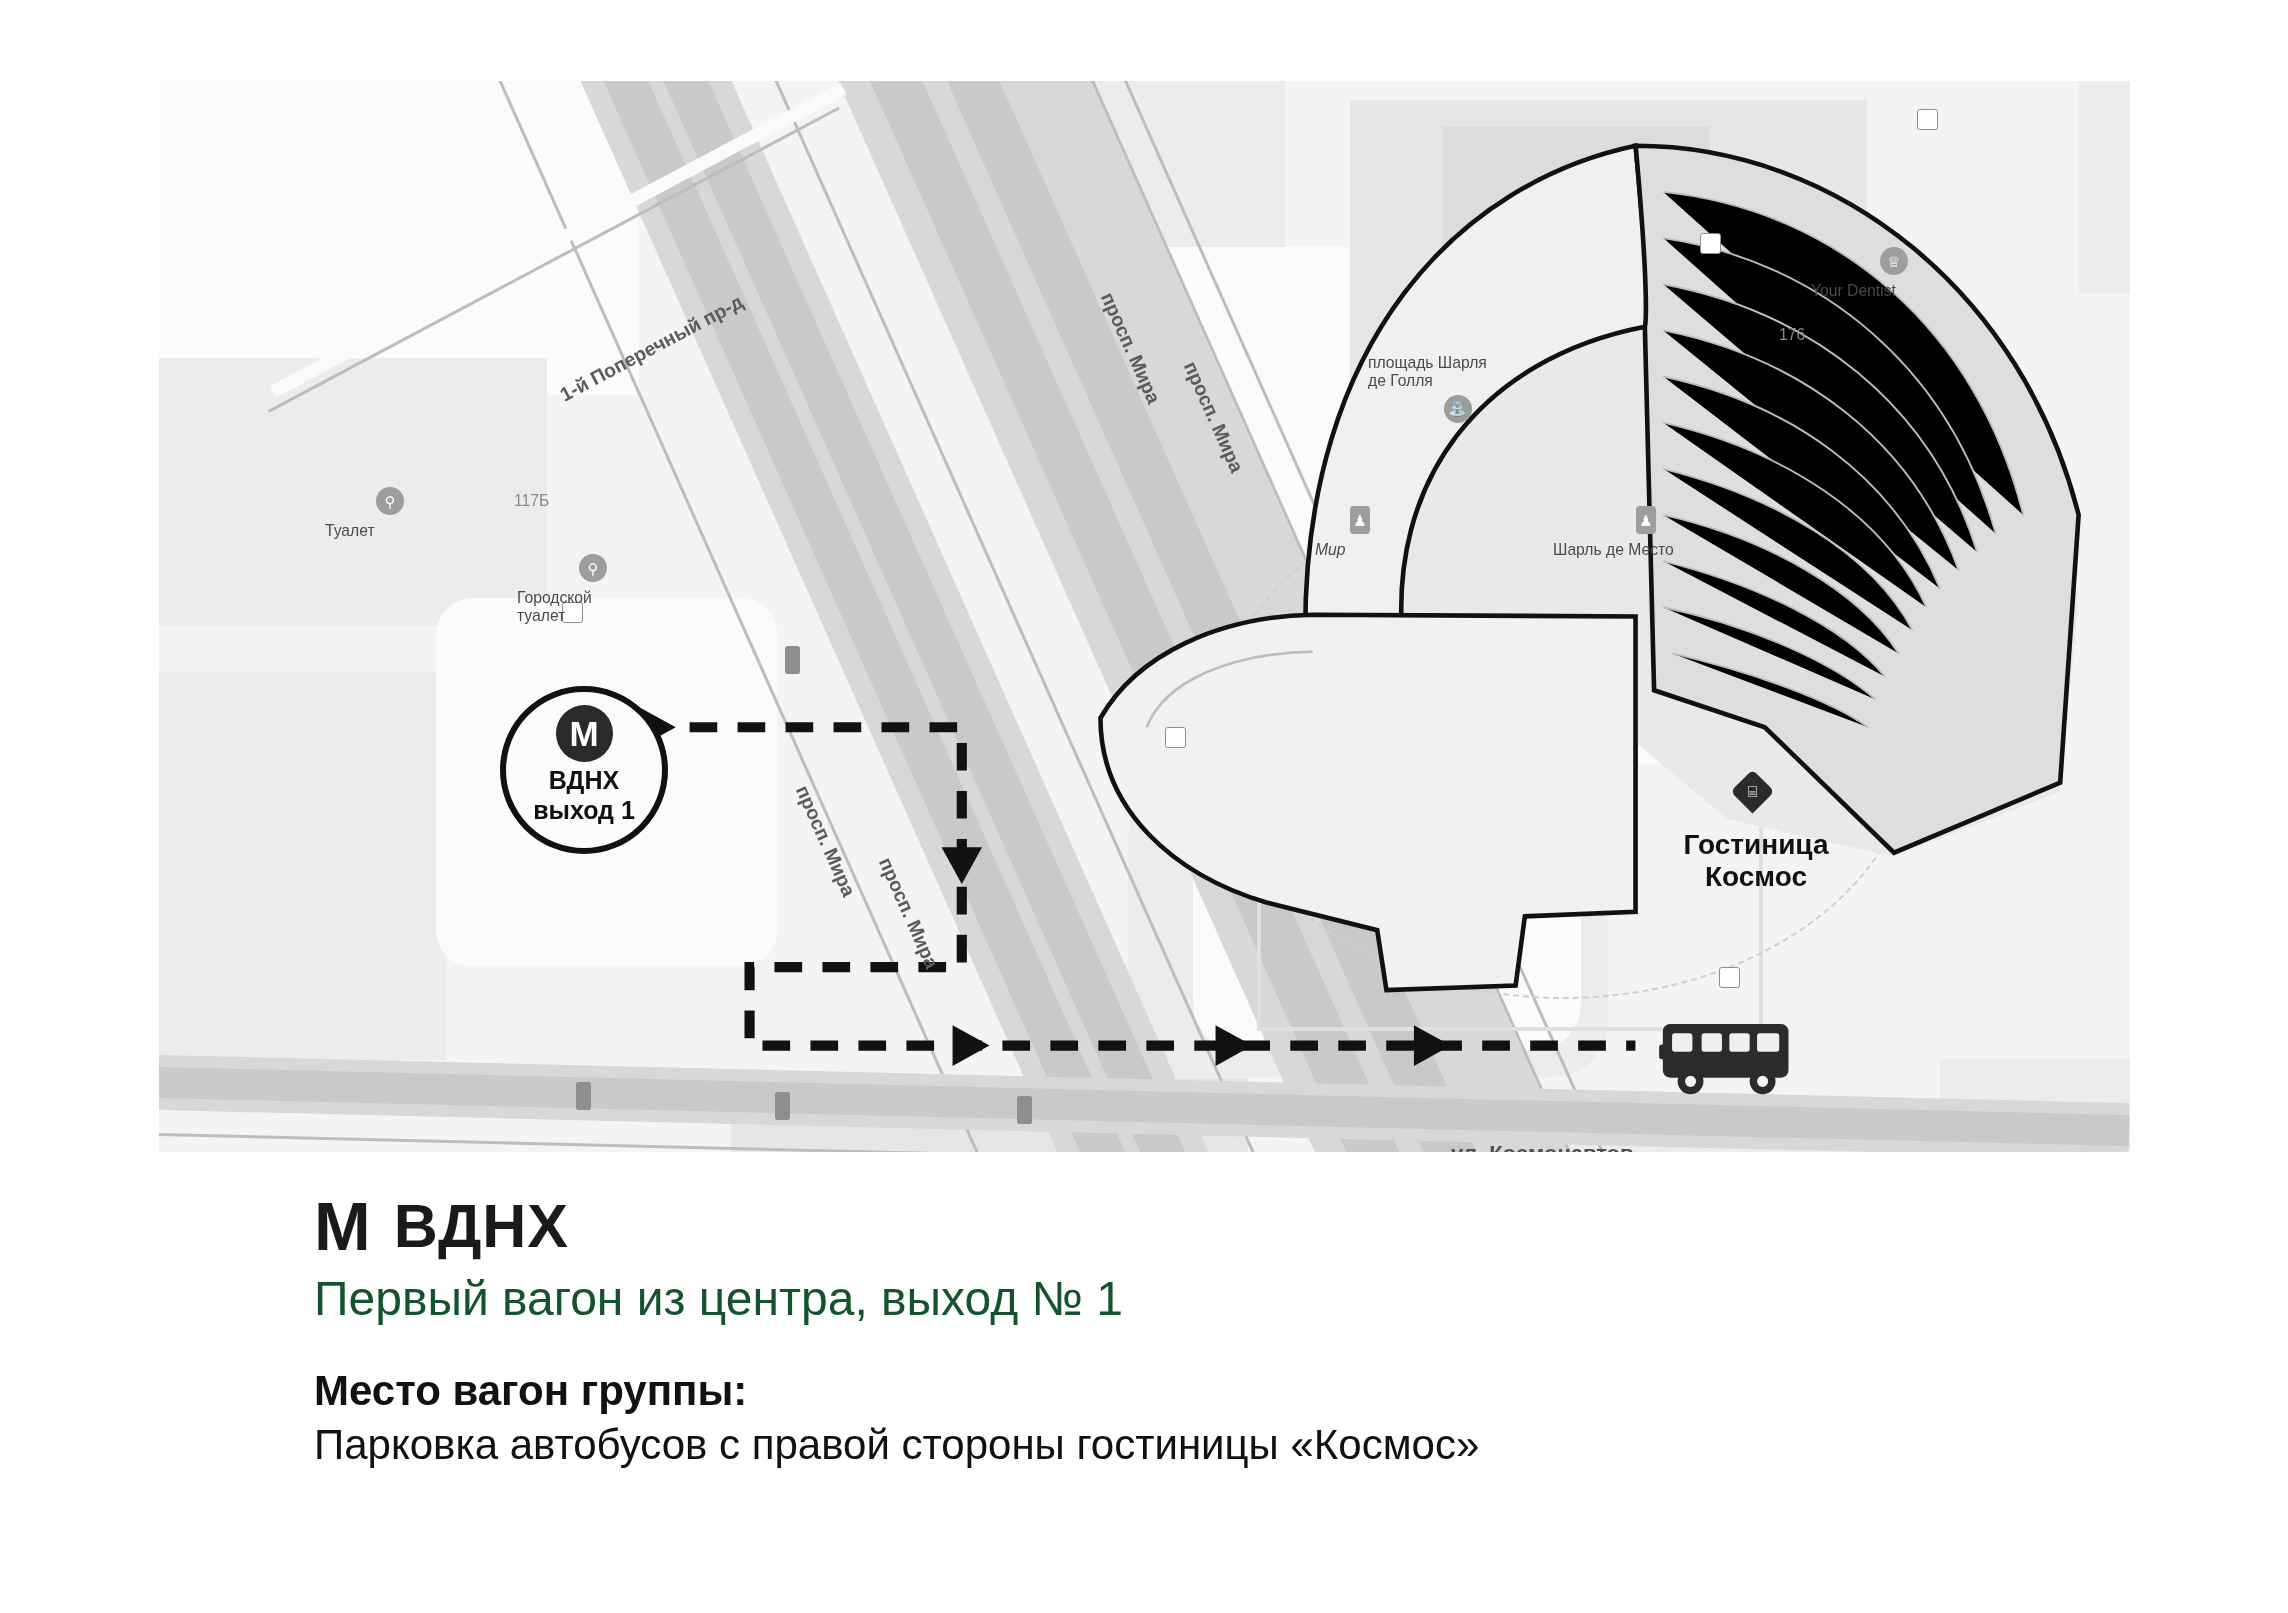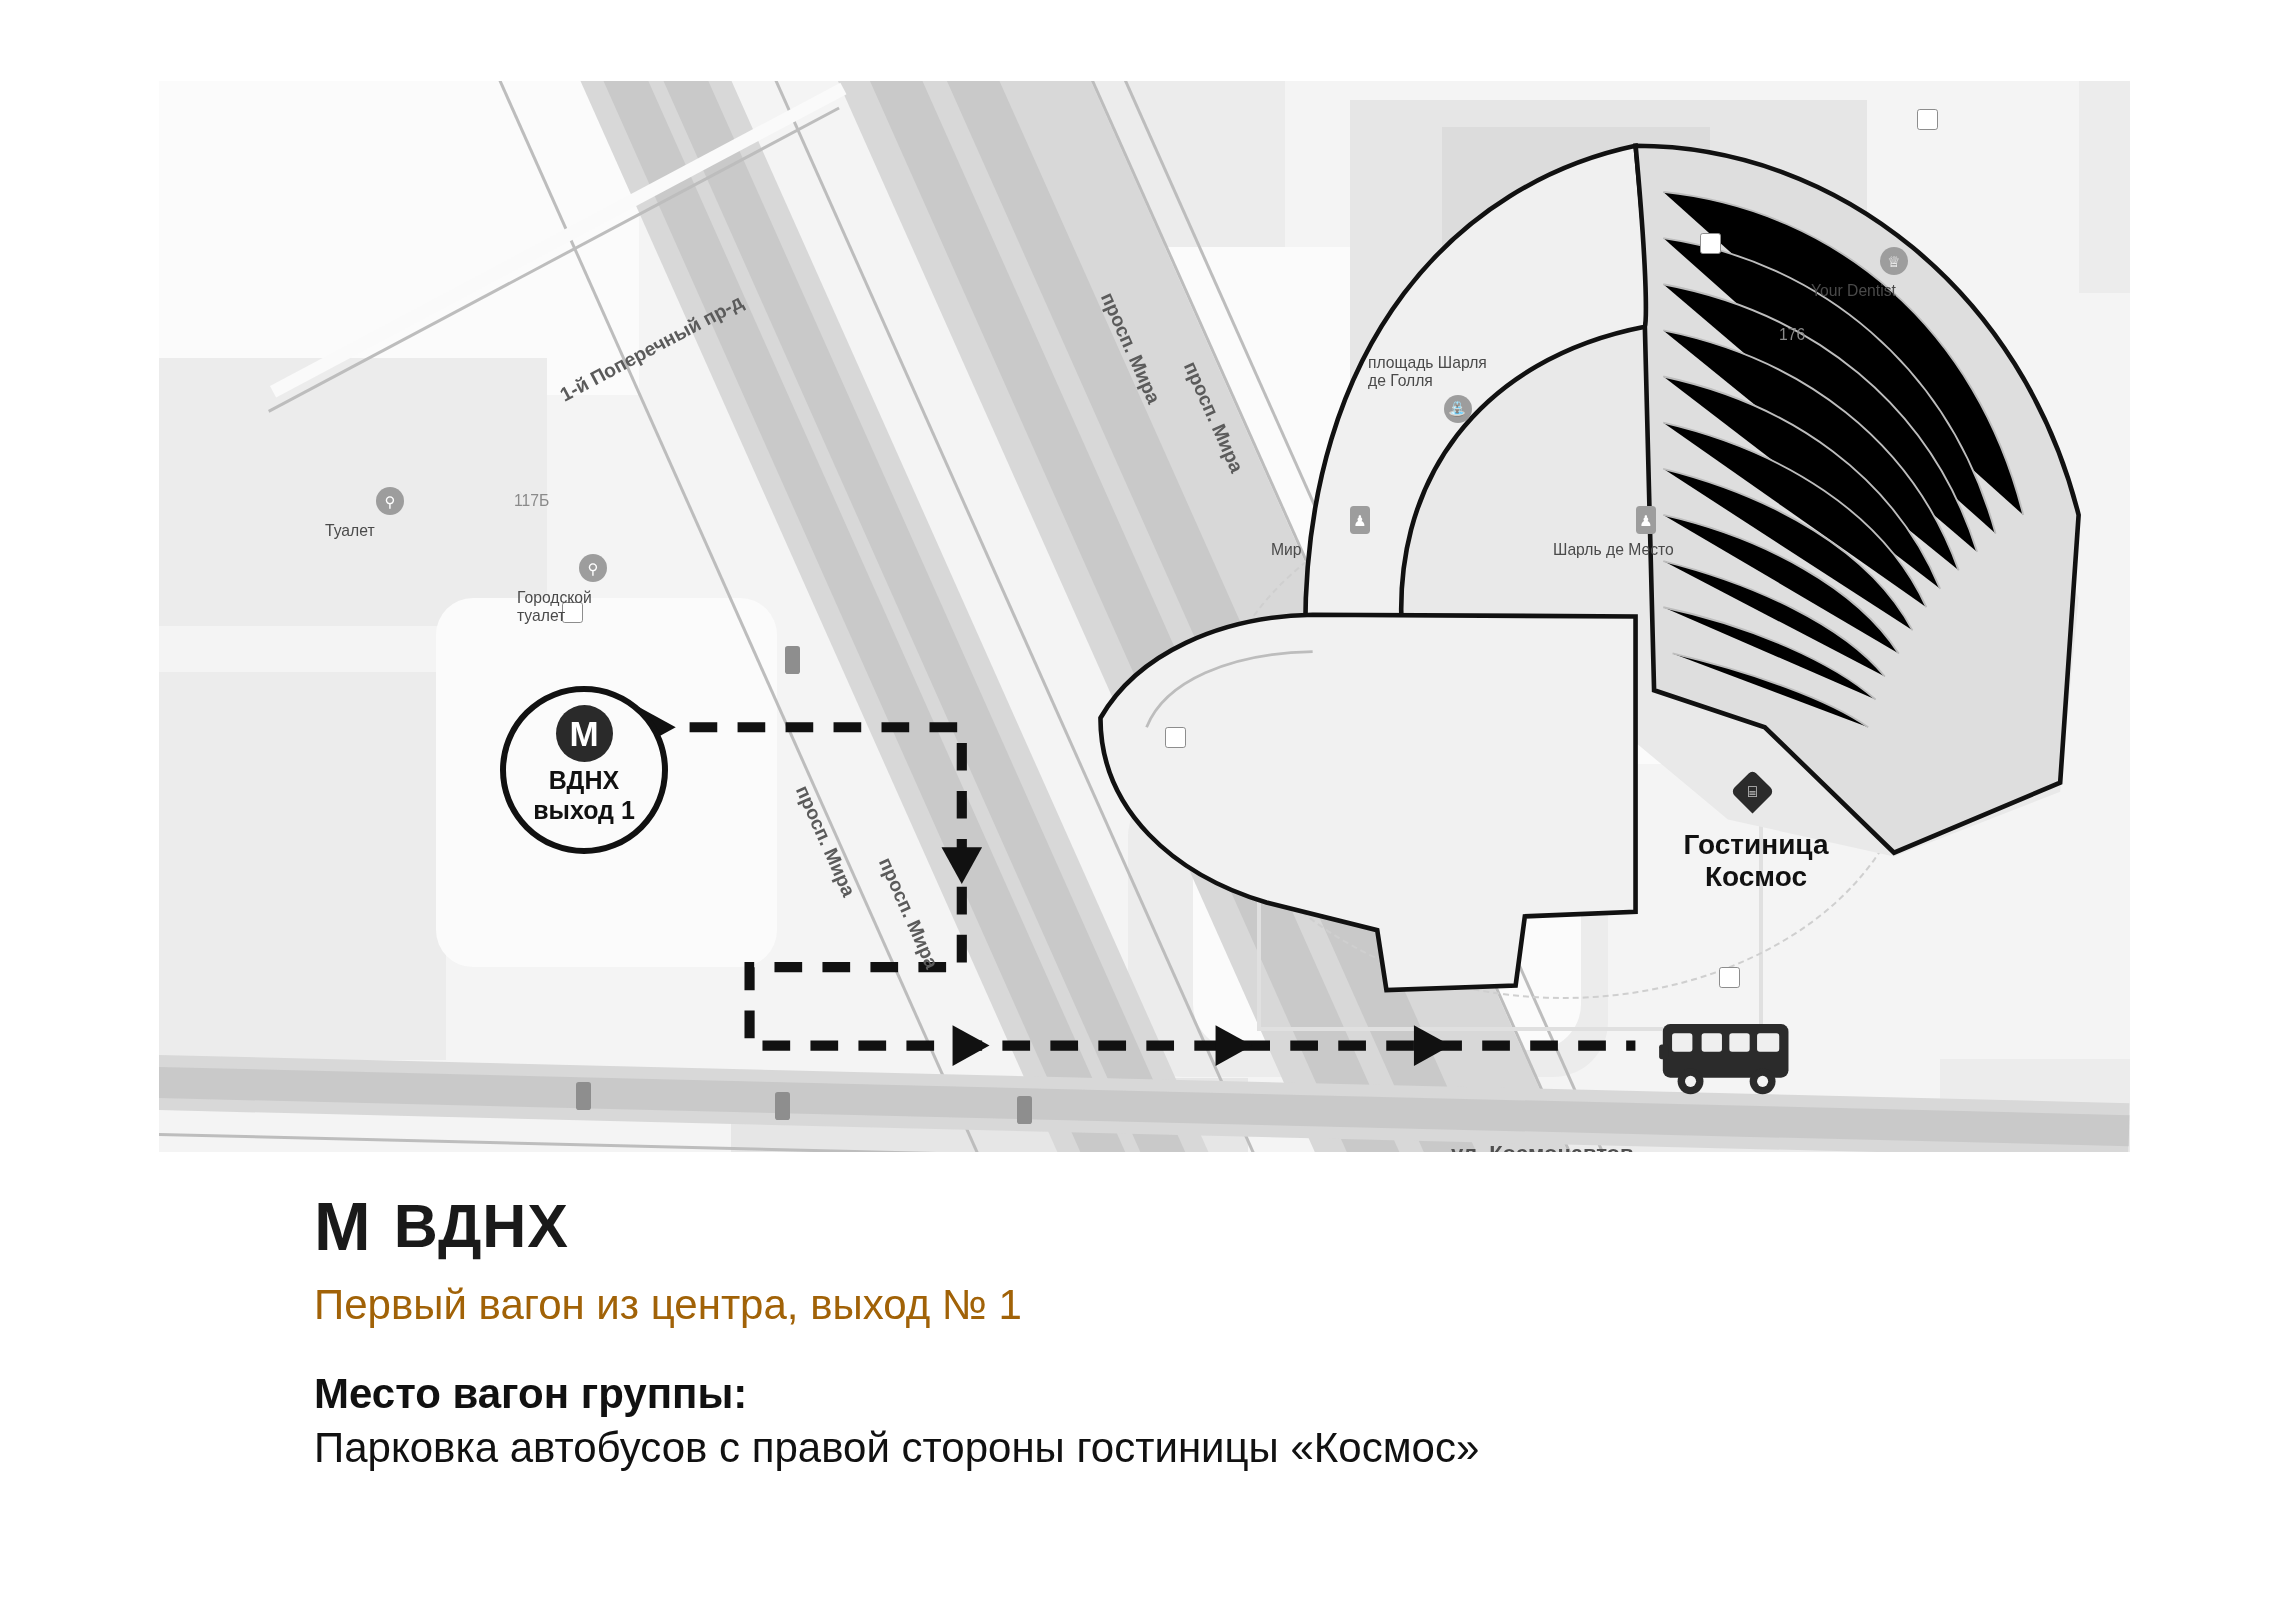--- a/index.html
+++ b/index.html
@@ -39,21 +39,21 @@
   #hotel-pin span{display:block;transform:rotate(45deg);color:#fff;font-size:15.7px;text-align:center;line-height:31px;}
 
   
   #bus{position:absolute;left:1500px;top:932px;width:137px;height:85px;}
 
   
   #footer{position:absolute;left:314px;top:1191px;width:1754px;}
   .metro-row{display:flex;align-items:center;gap:24px;}
   .metro-m{font-size:68px;font-weight:bold;line-height:1;letter-spacing:-0.9px;}
   .metro-name{font-size:61px;font-weight:bold;letter-spacing:0.9px;}
-  .sub1{margin-top:20px;font-size:42px;color:#a16207;}
+  .sub1{margin-top:10px;font-size:48px;color:#14532d;}
   .sub2{margin-top:41px;font-size:42px;font-weight:bold;color:#111;}
   .sub3{margin-top:5.5px;font-size:42px;color:#111;}
 
   .tl{position:absolute;width:14.8px;height:28px;background:#8e8e8e;border-radius:2.8px;}
 </style>
 </head>
 <body>
 
 <div id="page">
 
@@ -152,21 +152,21 @@
 туалет</div>
 
     <div class="poi-icon" style="left:1721px;top:166px;background:#9d9d9d;">♕</div>
     <div class="poilabel" style="left:1652px;top:201px;width:166px;">Your Dentist</div>
 
     <div class="poi-icon" style="left:1285px;top:314px;">⛲</div>
     <div class="poilabel" style="left:1209px;top:273px;width:222px;white-space:pre-line;">площадь Шарля
 де Голля</div>
 
     <div class="poi-icon" style="left:1191px;top:425px;width:20px;height:28px;border-radius:3.7px;">♟</div>
-    <div class="poilabel" style="left:1112px;top:460px;width:74px;">Мир</div>
+    <div class="poilabel" style="left:1156px;top:460px;width:74px;font-style:italic;">Мир</div>
 
     <div class="poi-icon" style="left:1477px;top:425px;width:20px;height:28px;border-radius:3.7px;">♟</div>
     <div class="poilabel" style="left:1394px;top:460px;width:203px;">Шарль де Место</div>
 
     <div class="numlabel" style="left:355px;top:411px;">117Б</div>
     <div class="numlabel" style="left:1620px;top:245px;text-align:right;">176</div>
 
     <div class="roadlabel" style="left:397px;top:305px;transform:rotate(-28deg);">1-й Поперечный пр-д</div>
     <div class="roadlabel" style="left:958px;top:208px;transform:rotate(66deg);">просп. Мира</div>
     <div class="roadlabel" style="left:1041px;top:277px;transform:rotate(66deg);">просп. Мира</div>

